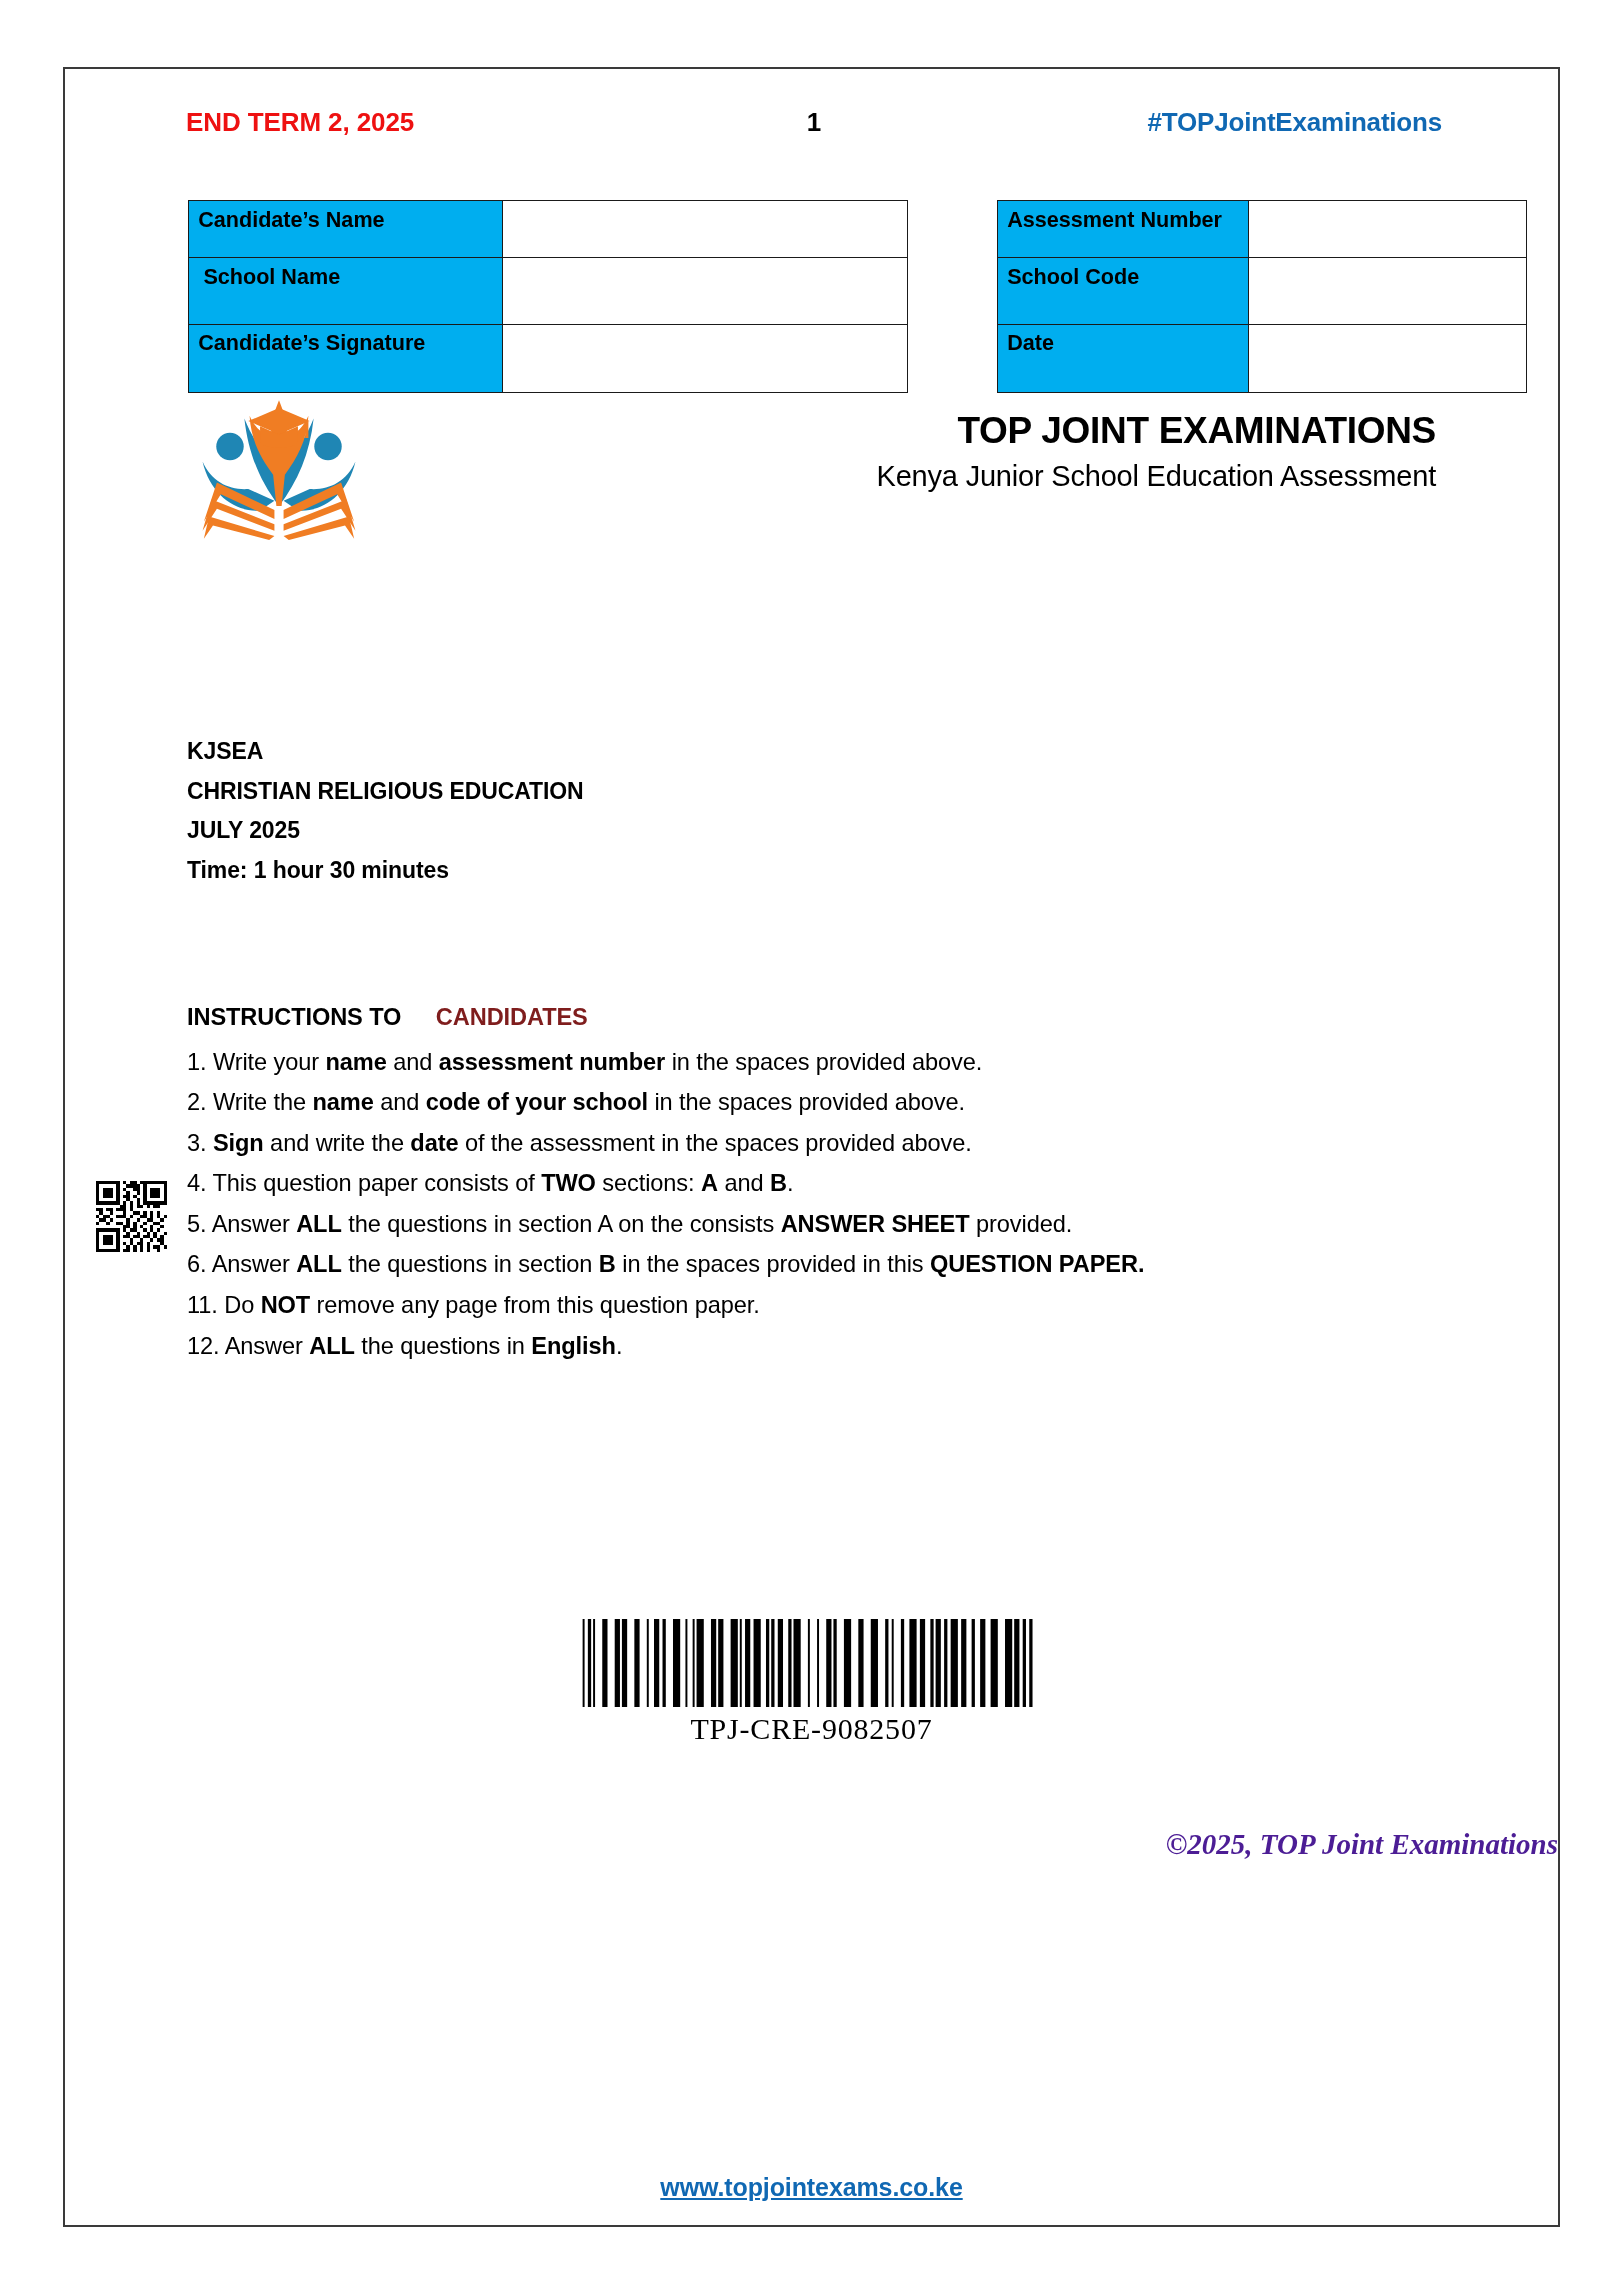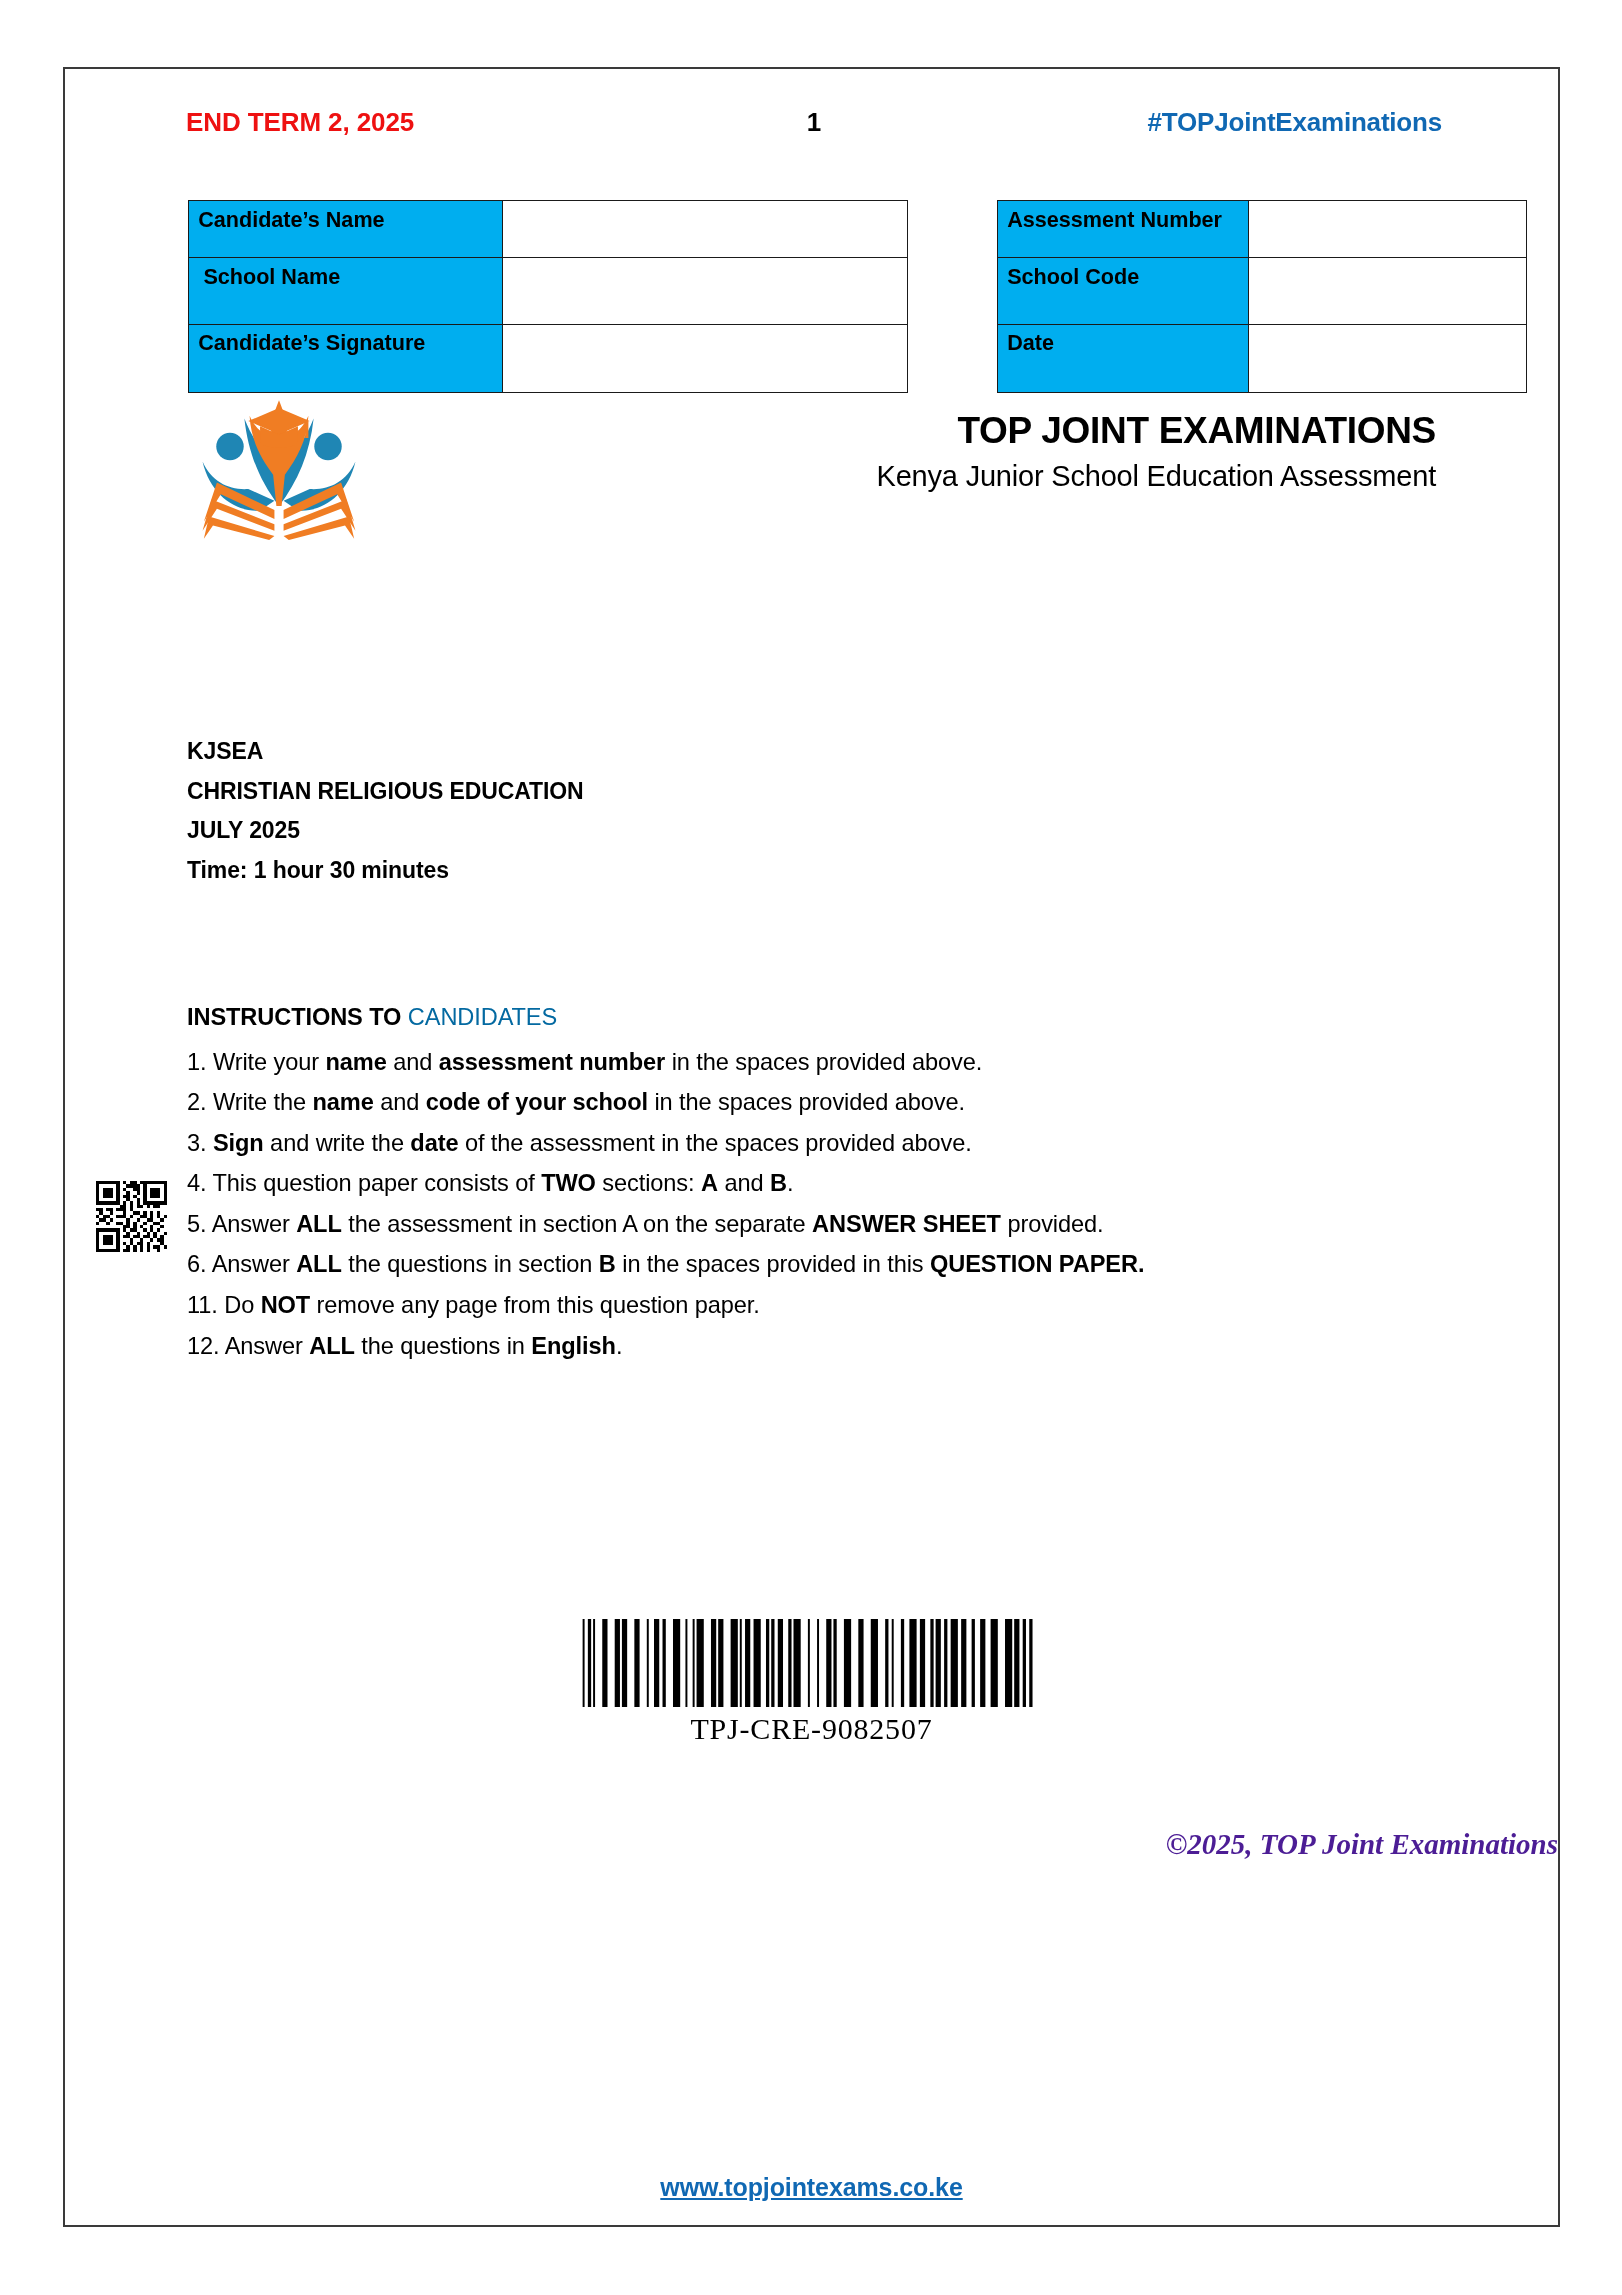--- a/index.html
+++ b/index.html
@@ -174,22 +174,23 @@
     width: 1283px;
   }
   #instructions-heading {
     font-size: 23.6px;
     font-weight: bold;
     color: #000000;
     letter-spacing: -0.1px;
     margin-bottom: 10.5px;
   }
   #instructions-heading .faded {
-    color: #0369a1;
-    font-weight: normal;
+    color: #7f1d1d;
+    font-weight: bold;
+    margin-left: 28px;
   }
   .instruction-item {
     font-size: 23.6px;
     color: #000000;
     line-height: 1.72;
     letter-spacing: -0.1px;
     white-space: nowrap;
   }
   .instruction-item b { font-weight: bold; }
 
@@ -347,21 +348,21 @@
 
     <div id="instructions-block">
       <div id="instructions-heading">
         <span>INSTRUCTIONS TO </span><span class="faded">CANDIDATES</span>
       </div>
       <div id="instructions-list">
           <div class="instruction-item"><span>1. </span><span>Write your </span><b>name</b><span> and </span><b>assessment number</b><span> in the spaces provided above.</span></div>
           <div class="instruction-item"><span>2. </span><span>Write the </span><b>name</b><span> and </span><b>code of your school</b><span> in the spaces provided above.</span></div>
           <div class="instruction-item"><span>3. </span><b>Sign</b><span> and write the </span><b>date</b><span> of the assessment in the spaces provided above.</span></div>
           <div class="instruction-item"><span>4. </span><span>This question paper consists of </span><b>TWO</b><span> sections: </span><b>A</b><span> and </span><b>B</b><span>.</span></div>
-          <div class="instruction-item"><span>5. </span><span>Answer </span><b>ALL</b><span> the assessment in section A on the separate </span><b>ANSWER SHEET</b><span> provided.</span></div>
+          <div class="instruction-item"><span>5. </span><span>Answer </span><b>ALL</b><span> the questions in section A on the consists </span><b>ANSWER SHEET</b><span> provided.</span></div>
           <div class="instruction-item"><span>6. </span><span>Answer </span><b>ALL</b><span> the questions in section </span><b>B</b><span> in the spaces provided in this </span><b>QUESTION PAPER.</b></div>
           <div class="instruction-item"><span>11. </span><span>Do </span><b>NOT</b><span> remove any page from this question paper.</span></div>
           <div class="instruction-item"><span>12. </span><span>Answer </span><b>ALL</b><span> the questions in </span><b>English</b><span>.</span></div>
         </div>
     </div>
 
     <div id="qr-code">
       <svg viewBox="0 0 21 21" width="71" height="71" shape-rendering="crispEdges" aria-hidden="true">
         <rect width="21" height="21" fill="#ffffff"></rect>
         <g fill="#000000">

